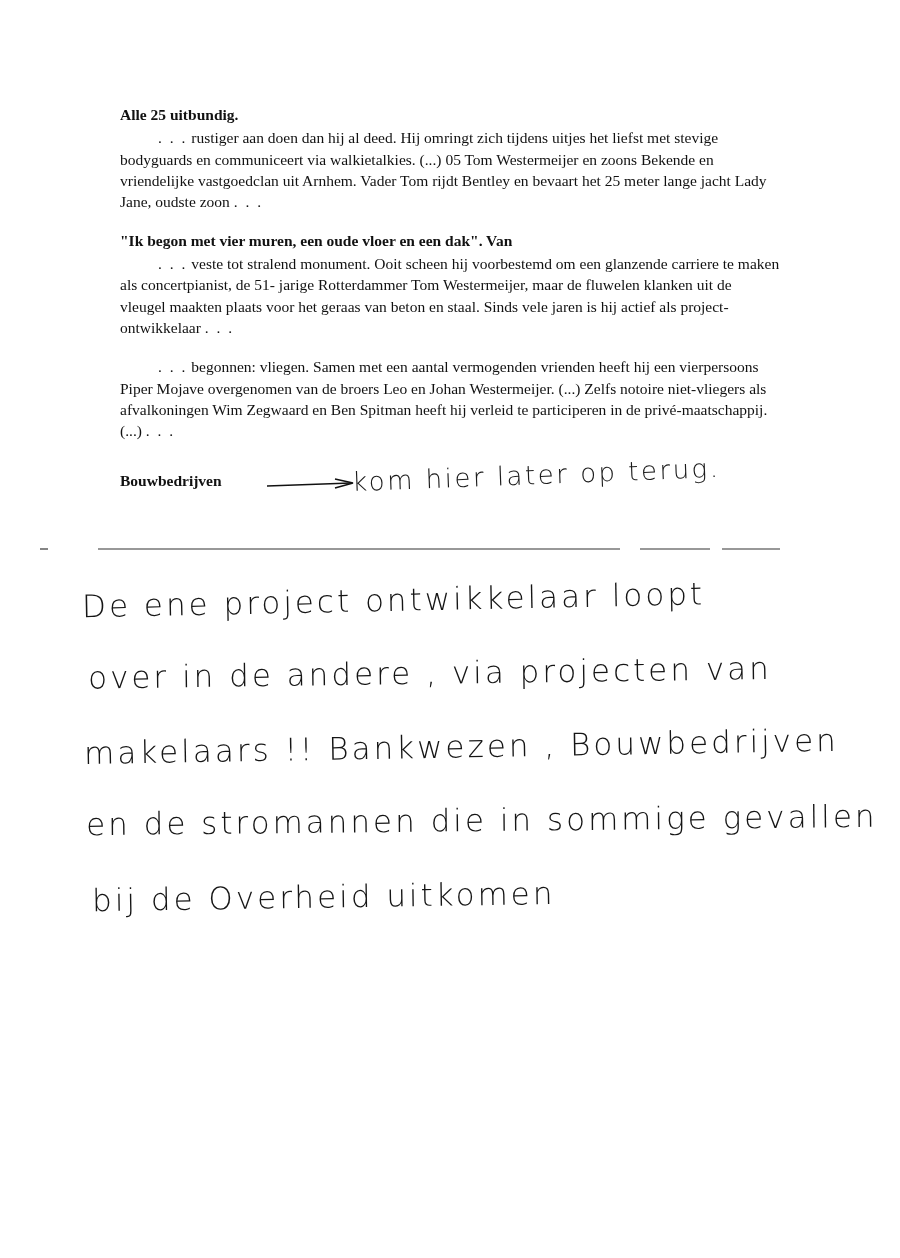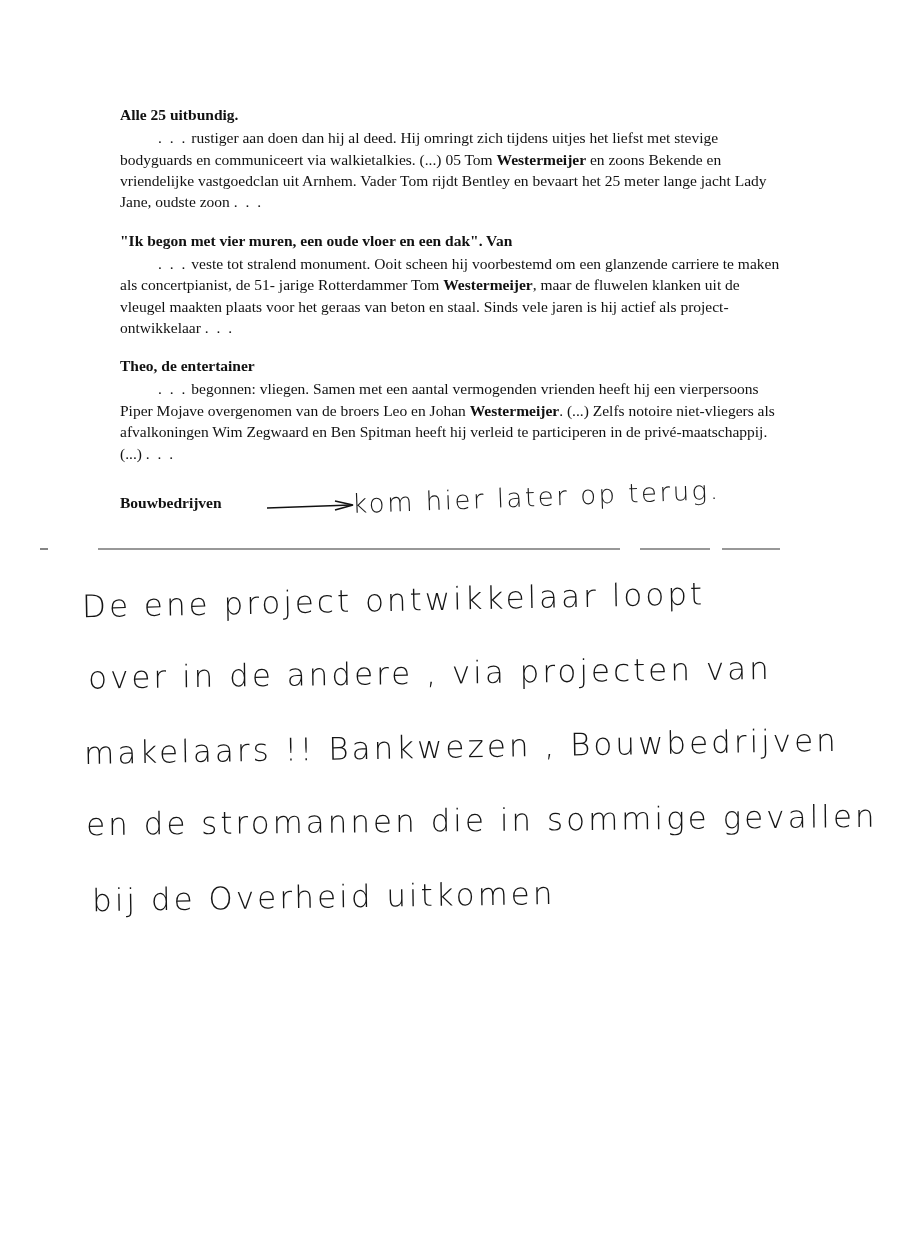--- a/index.html
+++ b/index.html
@@ -37,21 +37,21 @@
   }
 
   .entry-body {
     font-size: 15.5px;
     line-height: 1.38;
     text-indent: 38px;
     text-align: left;
   }
 
   .entry-body b {
-    font-weight: bold;
+    font-weight: normal;
   }
 
   .ellipsis {
     letter-spacing: 2px;
   }
 
   
   .baron-row {
     position: relative;
     margin-top: 26px;
@@ -129,21 +129,20 @@
       <div class="entry-title">Alle 25 uitbundig.</div>
       <div class="entry-body"><span class="ellipsis">. . .</span><span> rustiger aan doen dan hij al deed. Hij omringt zich tijdens uitjes het liefst met stevige bodyguards en communiceert via walkietalkies. (...) 05 Tom </span><b>Westermeijer</b><span> en zoons Bekende en vriendelijke vastgoedclan uit Arnhem. Vader Tom rijdt Bentley en bevaart het 25 meter lange jacht Lady Jane, oudste zoon </span><span class="ellipsis">. . .</span></div>
     </div>
 
     <div class="entry">
       <div class="entry-title">"Ik begon met vier muren, een oude vloer en een dak". Van</div>
       <div class="entry-body"><span class="ellipsis">. . .</span><span> veste tot stralend monument. Ooit scheen hij voorbestemd om een glanzende carriere te maken als concertpianist, de 51- jarige Rotterdammer Tom </span><b>Westermeijer</b><span>, maar de fluwelen klanken uit de vleugel maakten plaats voor het geraas van beton en staal. Sinds vele jaren is hij actief als project-ontwikkelaar </span><span class="ellipsis">. . .</span></div>
     </div>
 
     <div class="entry">
-      <div class="entry-title">Theo, de entertainer</div>
       <div class="entry-body"><span class="ellipsis">. . .</span><span> begonnen: vliegen. Samen met een aantal vermogenden vrienden heeft hij een vierpersoons Piper Mojave overgenomen van de broers Leo en Johan </span><b>Westermeijer</b><span>. (...) Zelfs notoire niet-vliegers als afvalkoningen Wim Zegwaard en Ben Spitman heeft hij verleid te participeren in de privé-maatschappij. (...) </span><span class="ellipsis">. . .</span></div>
     </div>
 
     <div class="baron-row">
       <div class="baron-label">Bouwbedrijven</div>
       <svg class="arrow" viewBox="0 0 100 14">
         <path d="M2 8 L86 5" stroke="#111" stroke-width="1.6" fill="none"></path>
         <path d="M70 1 L88 5 L70 10" stroke="#111" stroke-width="1.6" fill="none"></path>
       </svg>
       <div class="hand hand-note">kom hier later op terug.</div>

